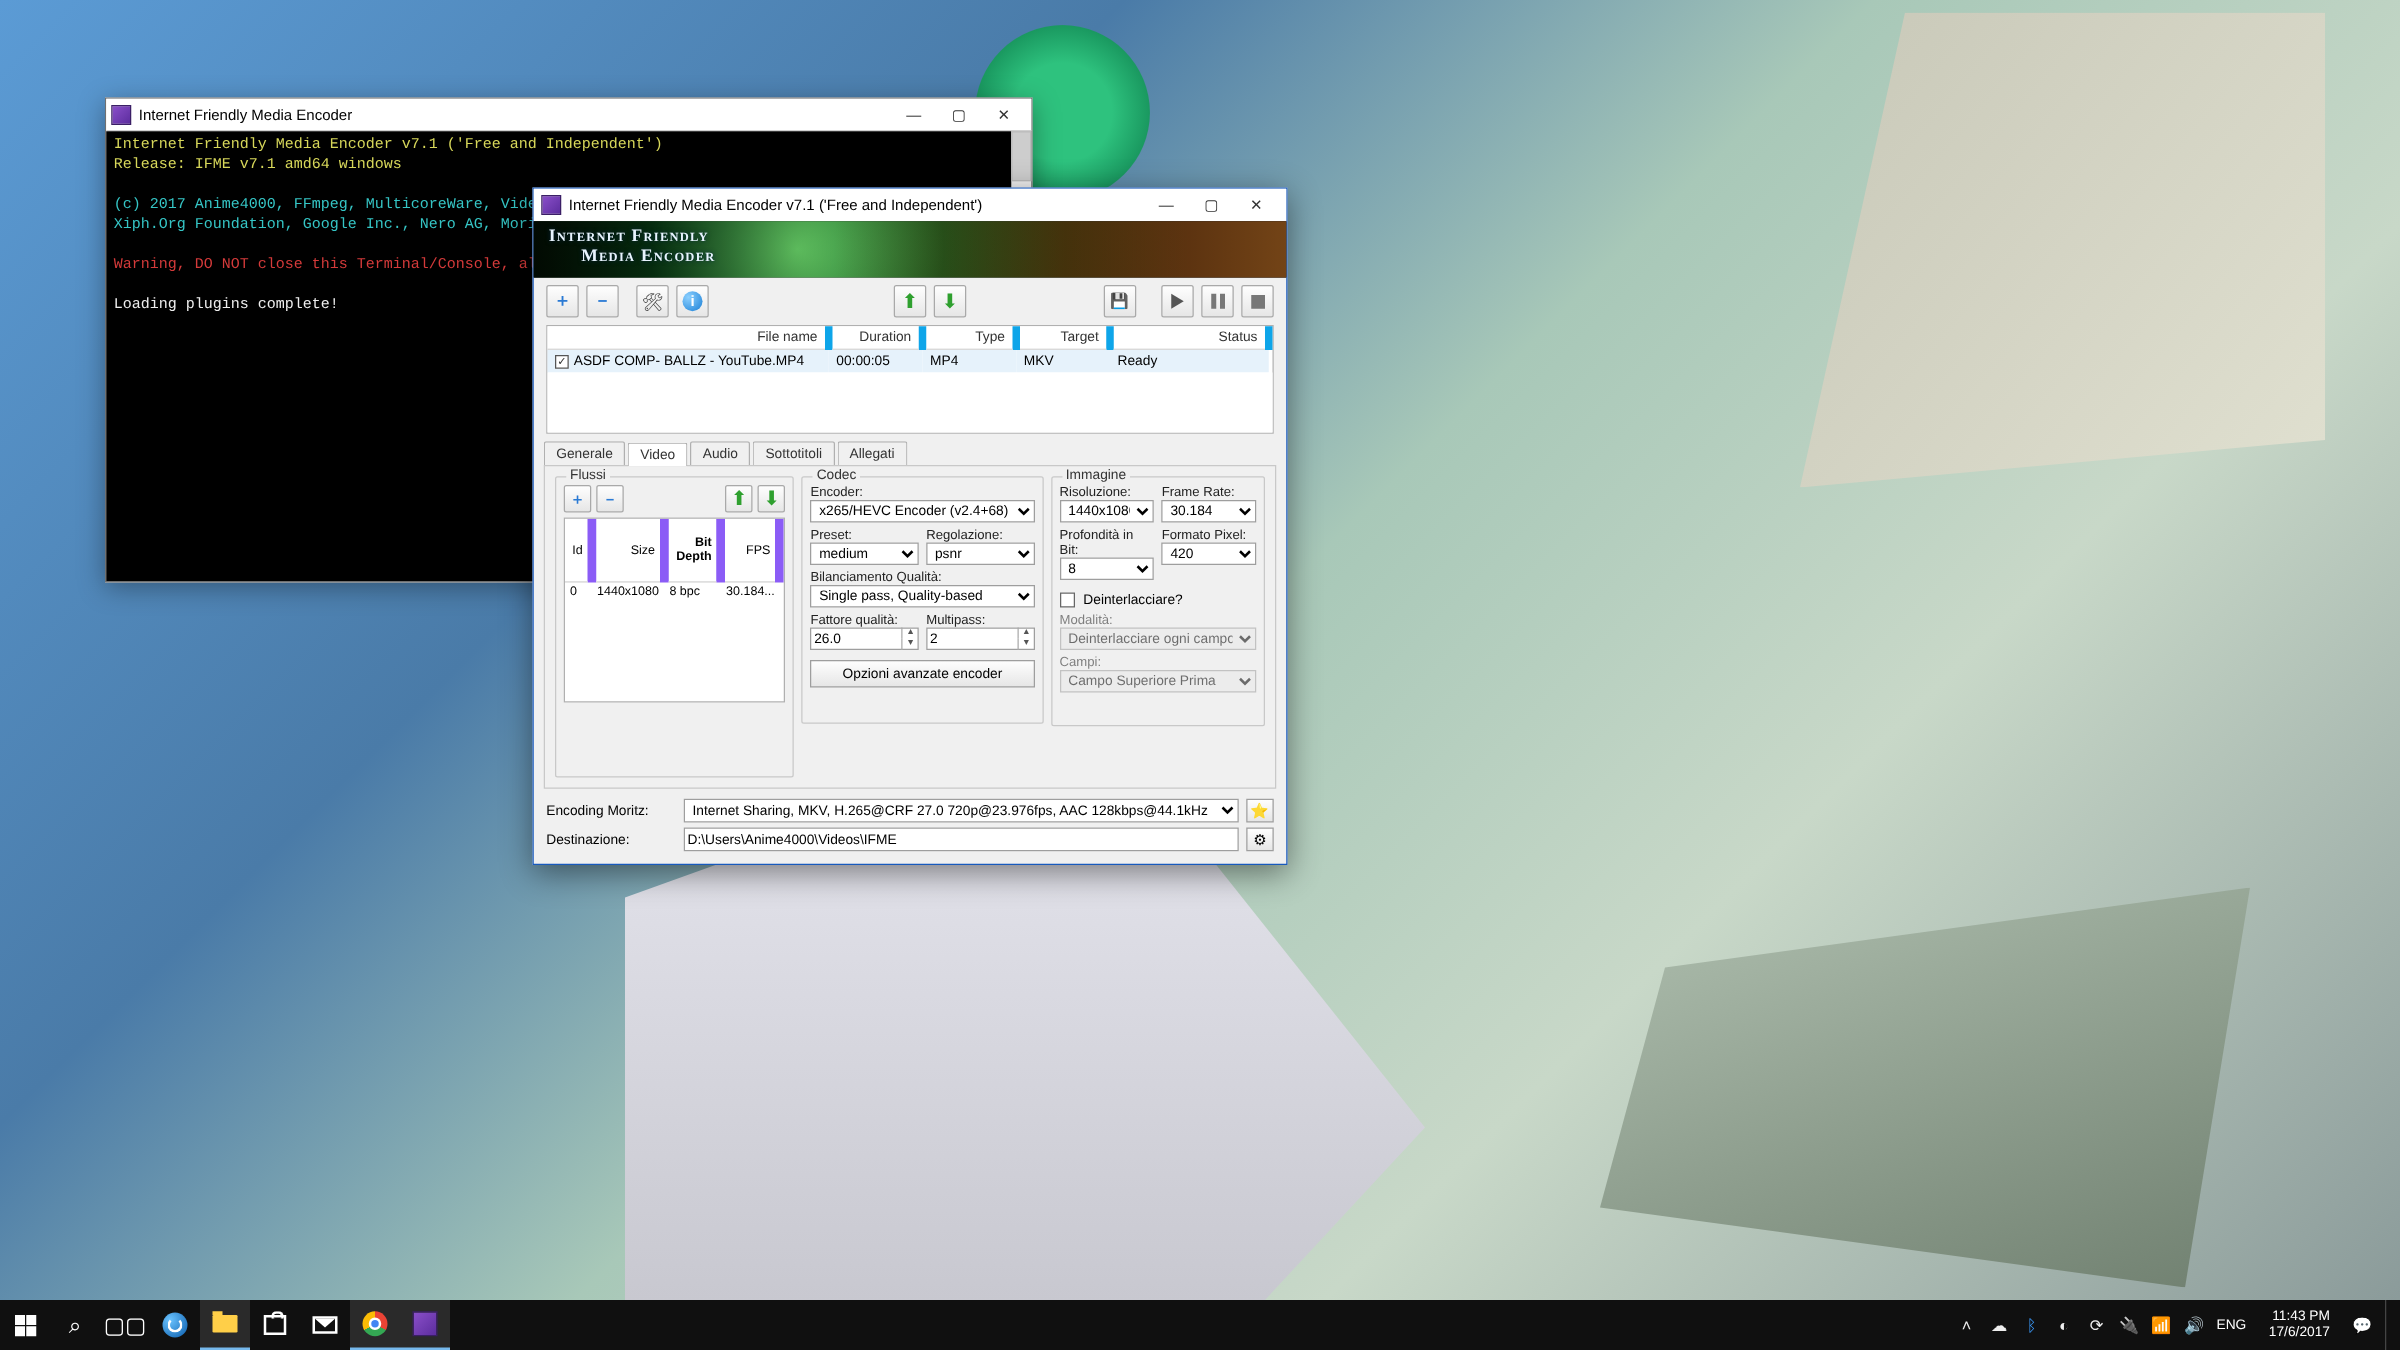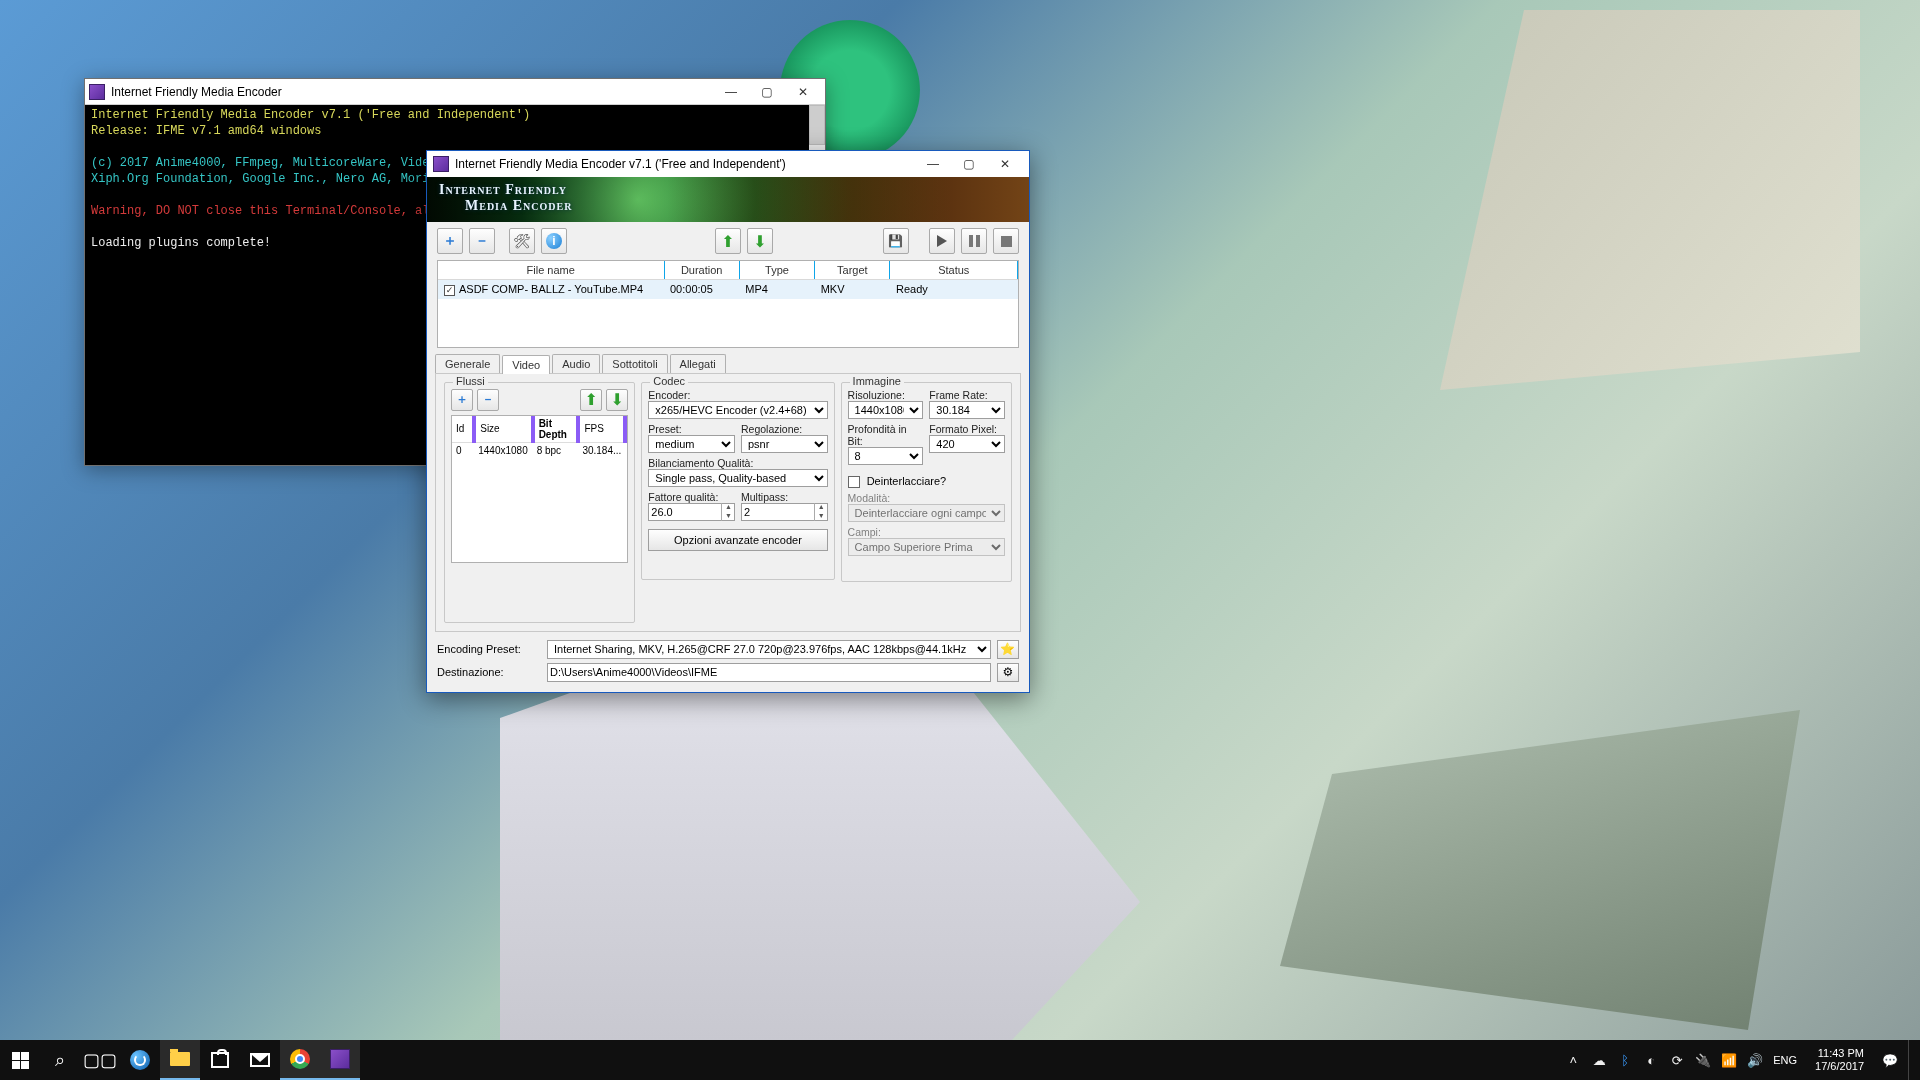--- a/index.html
+++ b/index.html
@@ -54,39 +54,39 @@
 .tbbtn .arrow-up{color:#2fa02f;font-size:16px;}
 .tbbtn .arrow-dn{color:#2fa02f;font-size:16px;}
 .tbbtn .save{font-size:12px;}
 .tbbtn .play{border-left:10px solid #555;border-top:6px solid transparent;border-bottom:6px solid transparent;width:0;height:0;}
 .tbbtn .pause{display:flex;gap:3px;}
 .tbbtn .pause span{width:4px;height:12px;background:#777;}
 .tbbtn .stop{width:11px;height:11px;background:#777;}
 
 .filelist{margin:0 10px;border:1px solid #b0b0b0;background:#fff;}
 .filelist table{width:100%;border-collapse:collapse;font-size:11px;}
-.filelist th{background:#fff;border-bottom:1px solid #d9d9d9;border-right:1px solid #0ea5e9;text-align:center;font-weight:400;padding:3px 6px;color:#333;}
+.filelist th{background:#fff;border-bottom:1px solid #d9d9d9;border-right:6px solid #0ea5e9;text-align:right;font-weight:400;padding:3px 6px;color:#333;}
 .filelist td{padding:3px 6px;background:#e6f2fb;}
 .filelist-spacer{height:48px;background:#fff;}
 .checkbox{width:11px;height:11px;border:1px solid #555;display:inline-flex;align-items:center;justify-content:center;font-size:9px;color:#333;background:#fff;margin-right:4px;}
 
 .tabbar{display:flex;gap:2px;margin:6px 8px 0 8px;font-size:11px;}
 .tab{padding:3px 9px;border:1px solid #b0b0b0;border-bottom:none;border-radius:2px 2px 0 0;background:#f0f0f0;color:#333;}
 .tab.active{background:#fff;position:relative;top:1px;}
 
 .panel-row{display:flex;gap:6px;padding:0 8px 8px 8px;}
 .groupbox{border:1px solid #c8c8c8;border-radius:2px;background:#f0f0f0;padding:6px;position:relative;}
 .groupbox .legend{position:absolute;top:-8px;left:8px;background:#f0f0f0;padding:0 3px;font-size:11px;color:#333;}
 
 .streams{width:192px;height:241px;}
 .streams-tools{display:flex;gap:4px;margin-bottom:4px;}
 .streams-tools .spacer{flex:1;}
 .streams-table{background:#fff;border:1px solid #b0b0b0;height:148px;overflow:hidden;}
 .streams-table table{width:100%;border-collapse:collapse;font-size:10px;}
-.streams-table th{border-bottom:1px solid #ddd;border-right:4px solid #8b5cf6;text-align:left;font-weight:400;padding:2px 4px;}
+.streams-table th{border-bottom:1px solid #ddd;border-right:7px solid #8b5cf6;text-align:right;font-weight:400;padding:14px 4px;}
 .streams-table td{padding:2px 4px;}
 
 .codec{width:194px;height:198px;}
 .codec label,.image label{font-size:10.5px;color:#222;display:block;}
 .image{width:172px;height:200px;}
 .row2col{display:flex;gap:6px;}
 .row2col>div{flex:1;}
 .ctrl{width:100%;height:18px;font-size:11px;border:1px solid #9e9e9e;background:#fff;padding:0 2px;}
 select.ctrl{background:#fff;}
 .spinwrap{position:relative;}
@@ -359,21 +359,21 @@
         <select class="ctrl"><option>Deinterlacciare ogni campo</option></select>
         <label style="margin-top:4px;">Campi:</label>
         <select class="ctrl"><option>Campo Superiore Prima</option></select>
       </div>
     </div>
   </div>
   </div>
 
   <div class="bottom-rows">
     <div class="bottom-row">
-      <label>Encoding Preset:</label>
+      <label>Encoding Moritz:</label>
       <select class="ctrl"><option>Internet Sharing, MKV, H.265@CRF 27.0 720p@23.976fps, AAC 128kbps@44.1kHz</option></select>
       <div class="sidebtn">
           <span>⭐</span>
         </div>
     </div>
     <div class="bottom-row">
       <label>Destinazione:</label>
       <input class="ctrl" value="D:\Users\Anime4000\Videos\IFME" style="">
       <div class="sidebtn">
           <span>⚙</span>

